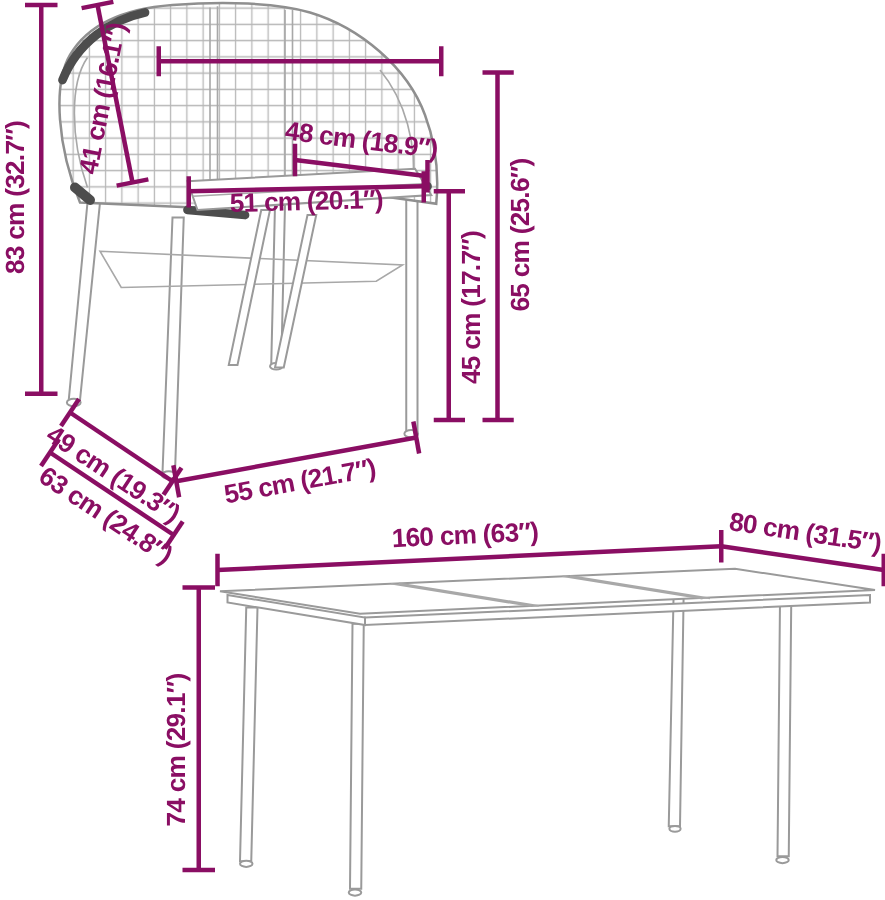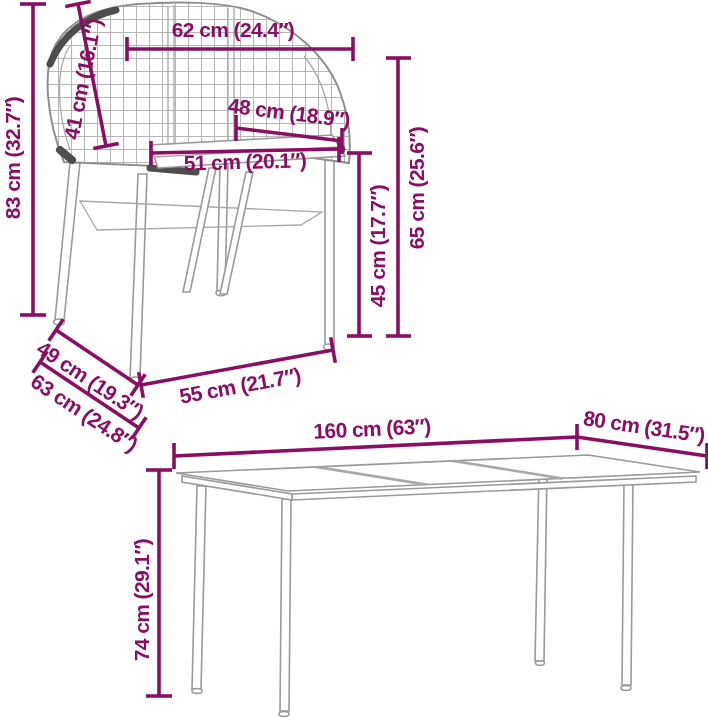--- a/index.html
+++ b/index.html
@@ -164,21 +164,20 @@
 
     <g>
       <line x1="159" y1="470" x2="159" y2="696"></line>
         <line x1="146" y1="470" x2="172" y2="470"></line>
         <line x1="146" y1="696" x2="172" y2="696"></line>
     </g>
   </svg>
 
   <div class="dim-label" style="left:13px; top:158px; transform:translate(-50%,-50%) rotate(-90deg);">83 cm (32.7″)</div>
   <div class="dim-label" style="left:83px; top:79px; transform:translate(-50%,-50%) rotate(-79deg);">41 cm (16.1″)</div>
-  <div class="dim-label" style="left:233px; top:30px; transform:translate(-50%,-50%);">62 cm (24.4″)</div>
   <div class="dim-label" style="left:289px; top:113px; transform:translate(-50%,-50%) rotate(7deg);">48 cm (18.9″)</div>
   <div class="dim-label" style="left:245px; top:162px; transform:translate(-50%,-50%) rotate(-1.5deg);">51 cm (20.1″)</div>
   <div class="dim-label" style="left:417px; top:188px; transform:translate(-50%,-50%) rotate(-90deg);">65 cm (25.6″)</div>
   <div class="dim-label" style="left:378px; top:246px; transform:translate(-50%,-50%) rotate(-90deg);">45 cm (17.7″)</div>
   <div class="dim-label" style="left:90px; top:380px; transform:translate(-50%,-50%) rotate(33.5deg);">49 cm (19.3″)</div>
   <div class="dim-label" style="left:84px; top:413px; transform:translate(-50%,-50%) rotate(33.5deg);">63 cm (24.8″)</div>
   <div class="dim-label" style="left:240px; top:386px; transform:translate(-50%,-50%) rotate(-10.3deg);">55 cm (21.7″)</div>
   <div class="dim-label" style="left:372px; top:429px; transform:translate(-50%,-50%) rotate(-2.7deg);">160 cm (63″)</div>
   <div class="dim-label" style="left:644px; top:427px; transform:translate(-50%,-50%) rotate(8.3deg);">80 cm (31.5″)</div>
   <div class="dim-label" style="left:142px; top:600px; transform:translate(-50%,-50%) rotate(-90deg);">74 cm (29.1″)</div>

